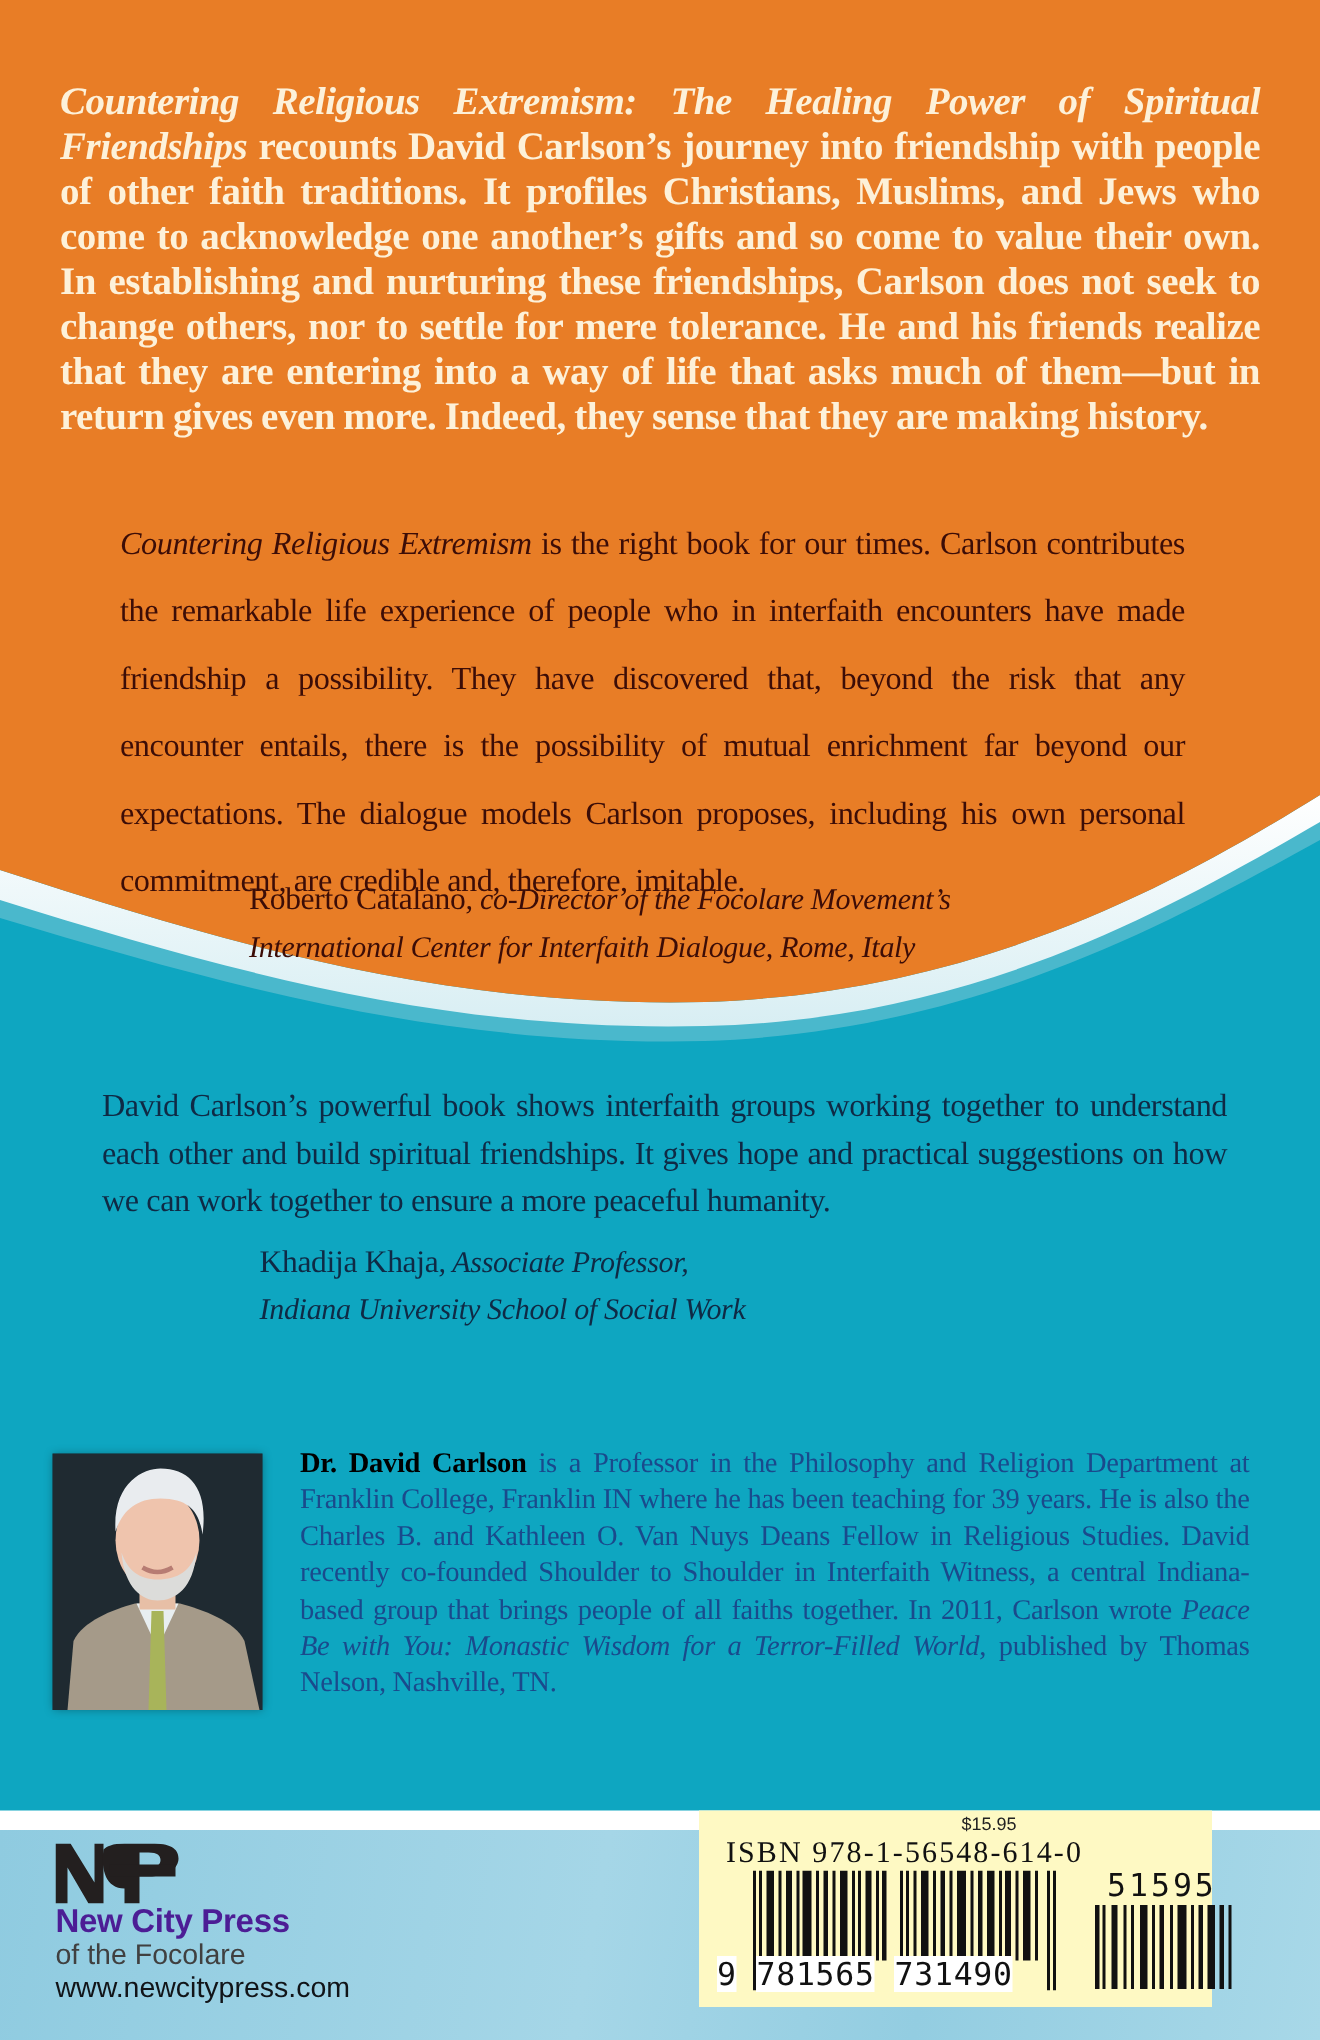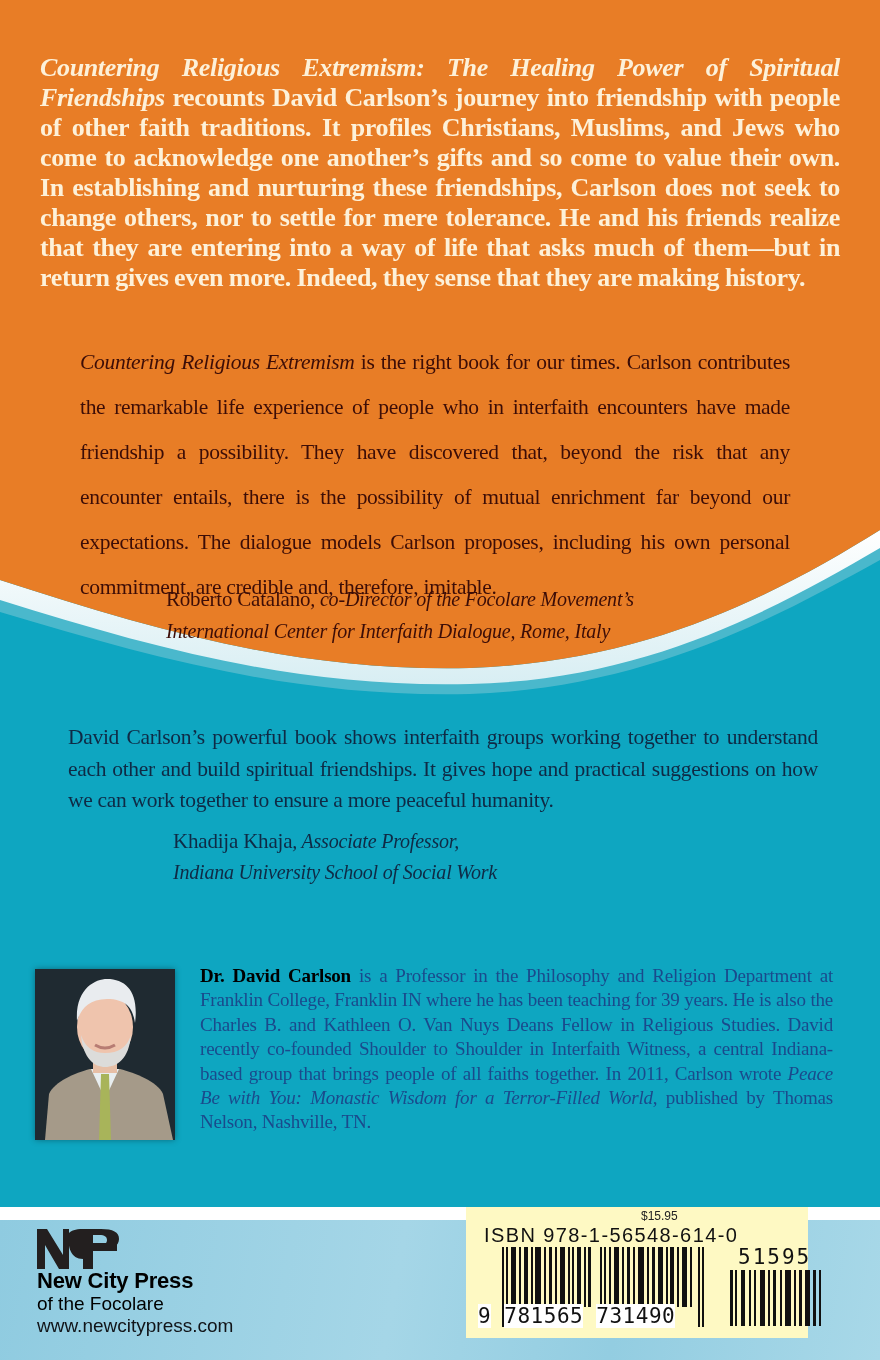--- a/index.html
+++ b/index.html
@@ -60,40 +60,40 @@
   .white-strip {
     position: absolute; left: 0; top: 1207px; width: 880px; height: 13px; background: #ffffff;
   }
   .footer {
     position: absolute; left: 0; top: 1220px; width: 880px; height: 140px;
     background: linear-gradient(100deg, #8fcbe0 0%, #a5d6e7 45%, #93cde1 70%, #a8d8e8 100%);
   }
   .logo { position: absolute; left: 37px; top: 1229px; width: 84px; height: 40px; }
   .pub-name {
     position: absolute; left: 37px; top: 1268px; font-family: "Liberation Sans", sans-serif;
-    font-weight: bold; font-size: 22px; color: #000000; letter-spacing: -0.2px;
+    font-weight: bold; font-size: 22px; color: #4c1d95; letter-spacing: -0.2px;
   }
   .pub-sub {
     position: absolute; left: 37px; top: 1293px; font-family: "Liberation Sans", sans-serif;
-    font-size: 19px; color: #000000; line-height: 22px;
+    font-size: 19px; color: #404040; line-height: 22px;
   }
   .pub-url {
     position: absolute; left: 37px; top: 1315px; font-family: "Liberation Sans", sans-serif;
     font-size: 19px; color: #111418; line-height: 22px;
   }
 
   .barcode-box {
     position: absolute; left: 466px; top: 1207px; width: 342px; height: 131px; background: #fef9c3;
   }
   .price {
     position: absolute; left: 175px; top: 2px; font-family: "Liberation Sans", sans-serif;
     font-size: 12px; color: #222;
   }
   .isbn {
-    position: absolute; left: 18px; top: 17px; font-family: Liberation Sans, sans-serif;
+    position: absolute; left: 18px; top: 17px; font-family: Liberation Serif, serif;
     font-size: 20px; color: #111; letter-spacing: 1.4px;
   }
   .bars { position: absolute; left: 36px; top: 40px; width: 210px; height: 80px; }
   .addon-num {
     position: absolute; left: 272px; top: 38px; font-family: "DejaVu Sans Mono", monospace;
     font-size: 21px; color: #111; letter-spacing: 2px;
   }
   .addon-bars { position: absolute; left: 264px; top: 63px; width: 92px; height: 56px; }
   .ean-digits {
     position: absolute; left: 12px; top: 97px; font-family: "DejaVu Sans Mono", monospace;

